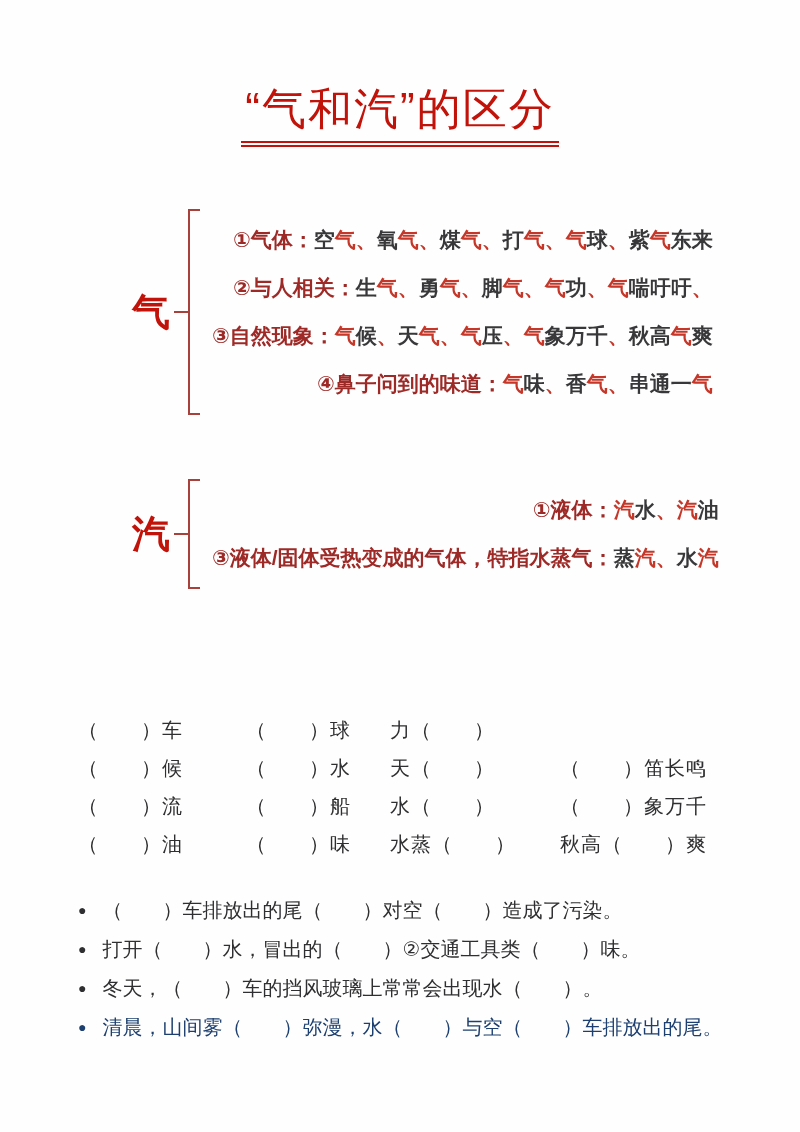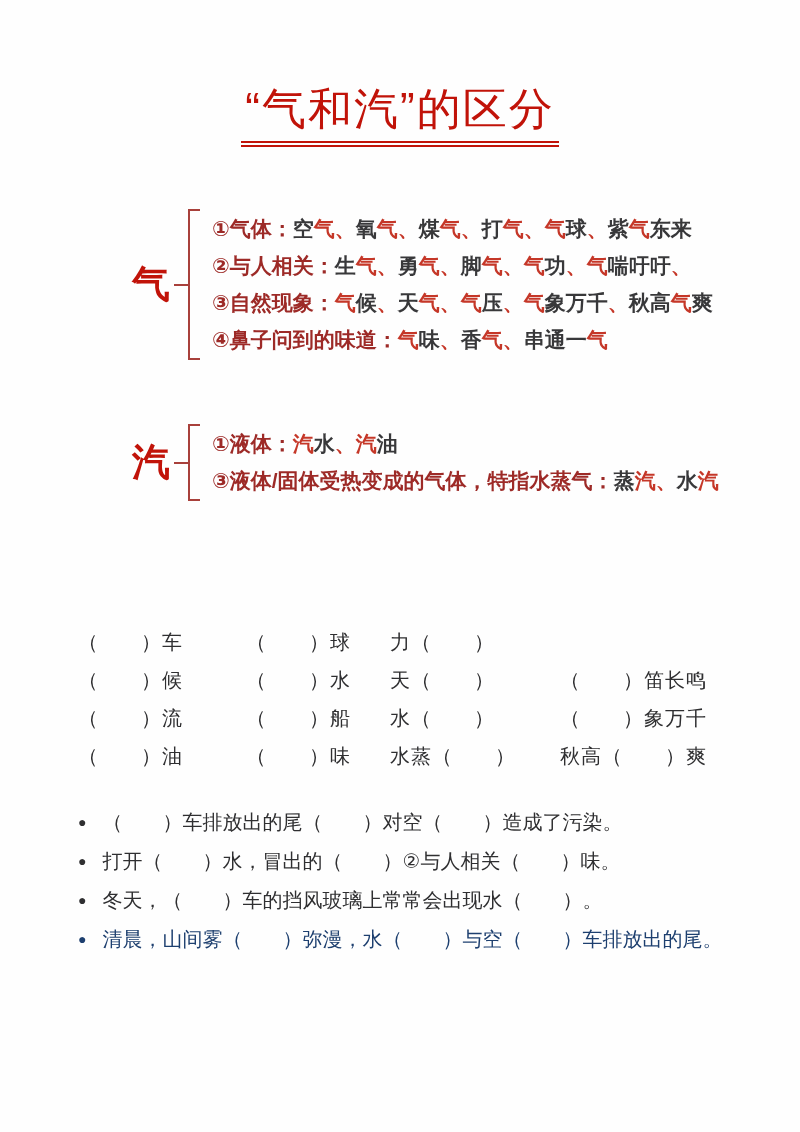--- a/index.html
+++ b/index.html
@@ -59,22 +59,23 @@
     position:absolute;
     left:-16px;top:calc(50% - 1px);
     width:14px;height:2px;
     background:#a8403b;
   }
   .section-lines{padding-left:10px;}
   .line{
     font-size:21px;
     font-weight:bold;
     line-height:26px;
-    margin:11px 0;
+    margin:22px 0;
     white-space:nowrap;
+    text-align:right;
   }
   .seg-h{color:#9d2a27;}
   .seg-d{color:#38383a;}
   .seg-r{color:#c53728;}
 
   
   .word-grid{margin-top:118px;padding-left:78px;}
   .grid-row{
     display:grid;
     grid-template-columns:168px 144px 170px 1fr;
@@ -165,21 +166,21 @@
       </div>
     </div>
 
   <div class="sentences">
       <div class="sentence">
         <span class="dot">●</span>
         <span>（　　）车排放出的尾（　　）对空（　　）造成了污染。</span>
       </div>
       <div class="sentence">
         <span class="dot">●</span>
-        <span>打开（　　）水，冒出的（　　）②与人相关（　　）味。</span>
+        <span>打开（　　）水，冒出的（　　）②交通工具类（　　）味。</span>
       </div>
       <div class="sentence">
         <span class="dot">●</span>
         <span>冬天，（　　）车的挡风玻璃上常常会出现水（　　）。</span>
       </div>
       <div class="sentence blue">
         <span class="dot">●</span>
         <span>清晨，山间雾（　　）弥漫，水（　　）与空（　　）车排放出的尾。</span>
       </div>
     </div>

